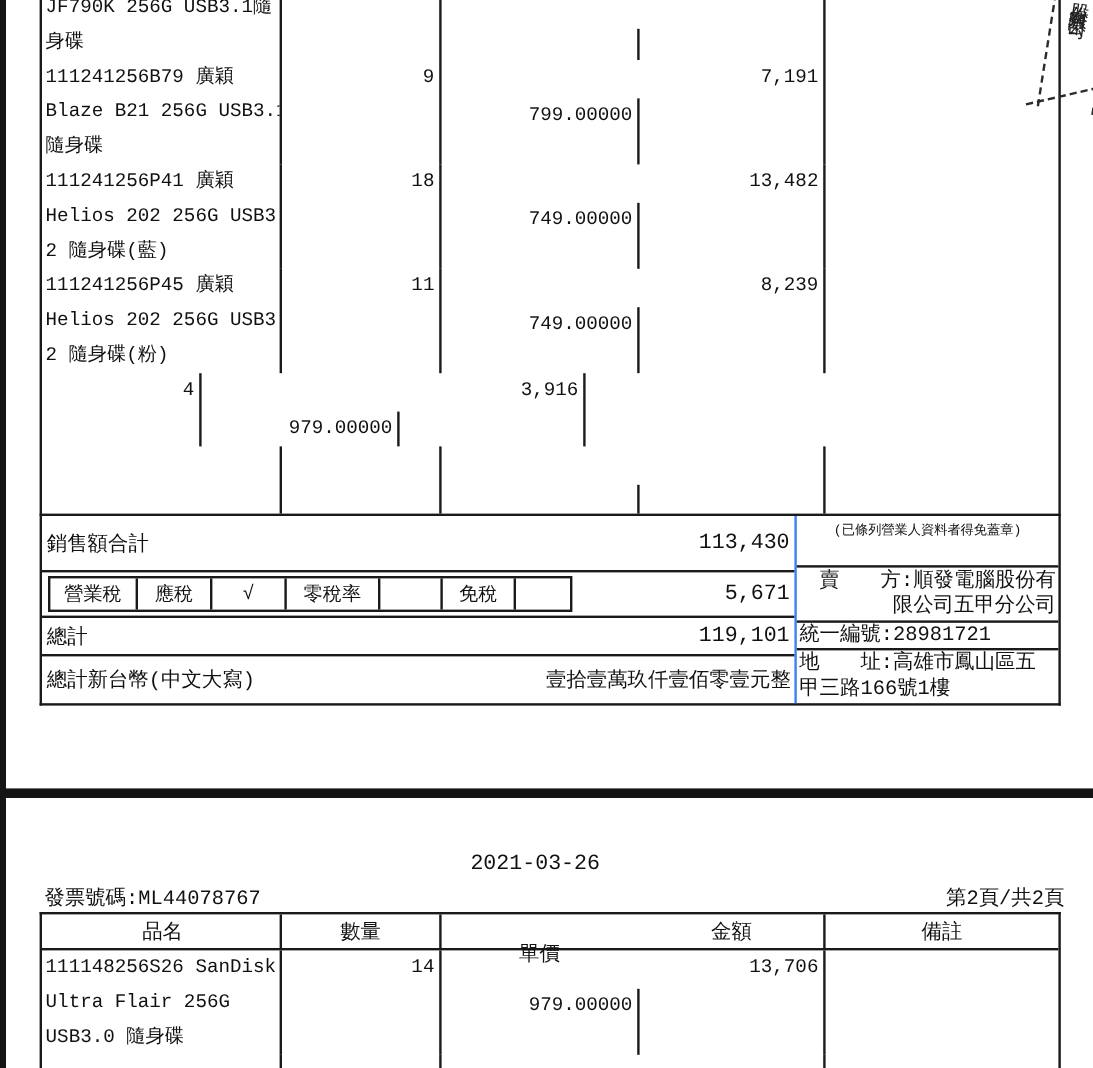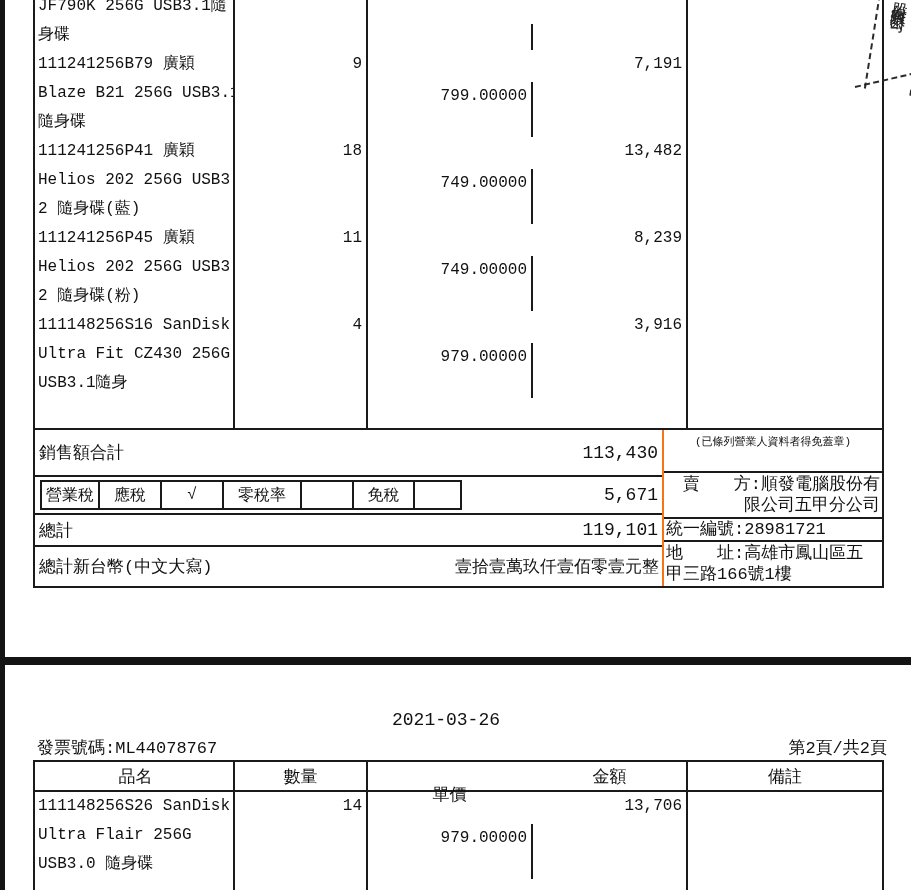--- a/index.html
+++ b/index.html
@@ -31,32 +31,32 @@
   .num{text-align:right;padding-right:4px;font-size:16px;line-height:29px;white-space:pre;}
   .pline{font-size:16px;line-height:29px;white-space:pre;}
   .clip-first .irow:first-child{margin-top:-8px;}
 
   
   .totals{
     position:absolute;left:28px;top:430px;width:851px;height:158px;box-sizing:border-box;
     border-left:2px solid #1a1a1a;border-right:2px solid #1a1a1a;border-bottom:2px solid #1a1a1a;
     display:flex;background:#fff;
   }
-  .t-left{width:629px;box-sizing:border-box;border-right:2px solid #f97316;display:flex;flex-direction:column;}
+  .t-left{width:629px;box-sizing:border-box;border-right:2px solid #3b82f6;display:flex;flex-direction:column;}
   .t-row{box-sizing:border-box;border-bottom:2px solid #1a1a1a;display:flex;align-items:center;}
   .t-row:last-child{border-bottom:none;flex:1;}
   .tr-sales{height:47px;}
   .tr-tax{height:38px;align-items:stretch;}
   .tr-total{height:32px;}
   .t-label{font-size:17px;padding-left:4px;flex:1;white-space:pre;}
   .t-amount{font-size:18px;text-align:right;padding-right:4px;white-space:pre;}
   .taxtab{display:flex;box-sizing:border-box;border:2px solid #1a1a1a;height:30px;margin:3px 0 0 5px;flex:0 0 auto;}
   .taxcell{box-sizing:border-box;border-right:2px solid #1a1a1a;display:flex;align-items:center;justify-content:center;font-size:16px;white-space:pre;}
   .taxcell:last-child{border-right:none;}
-  .tc1{width:58px}.tc2{width:62px}.tc3{width:62px}.tc4{width:78px}.tc5{width:52px}.tc6{width:61px}.tc7{width:45px}
+  .tc1{width:73px}.tc2{width:62px}.tc3{width:62px}.tc4{width:78px}.tc5{width:52px}.tc6{width:61px}.tc7{width:45px}
   .tax-amount{flex:1;align-self:center;}
   .tr-words{display:flex;align-items:center;}
   .t-words{font-size:17px;text-align:right;padding-right:3px;flex:1;white-space:pre;}
 
   .t-right{flex:1;display:flex;flex-direction:column;}
   .s-row{box-sizing:border-box;border-bottom:2px solid #1a1a1a;padding:1px 2px;}
   .s-row:last-child{border-bottom:none;flex:1;}
   .s-stamp{height:44px;text-align:center;padding-top:2px;}
   .s-stamp-title{font-size:15px;letter-spacing:1px;white-space:pre;}
   .s-stamp-note{font-size:11px;margin-top:2px;white-space:pre;}
@@ -136,25 +136,20 @@
           <div class="pline">111241256P45 廣穎</div>
           <div class="pline">Helios 202 256G USB3.</div>
           <div class="pline">2 隨身碟(粉)</div>
         </div>
         <div class="cell c-qty num">11</div>
         <div class="cell c-price num">749.00000</div>
         <div class="cell c-amt num">8,239</div>
         <div class="cell c-rem"></div>
       </div>
       <div class="irow">
-        <div class="cell c-name">
-          <div class="pline">111148256S16 SanDisk</div>
-          <div class="pline">Ultra Fit CZ430 256G</div>
-          <div class="pline">USB3.1隨身</div>
-        </div>
         <div class="cell c-qty num">4</div>
         <div class="cell c-price num">979.00000</div>
         <div class="cell c-amt num">3,916</div>
         <div class="cell c-rem"></div>
       </div>
     <div class="irow filler">
       <div class="cell c-name"></div>
       <div class="cell c-qty"></div>
       <div class="cell c-price"></div>
       <div class="cell c-amt"></div>

